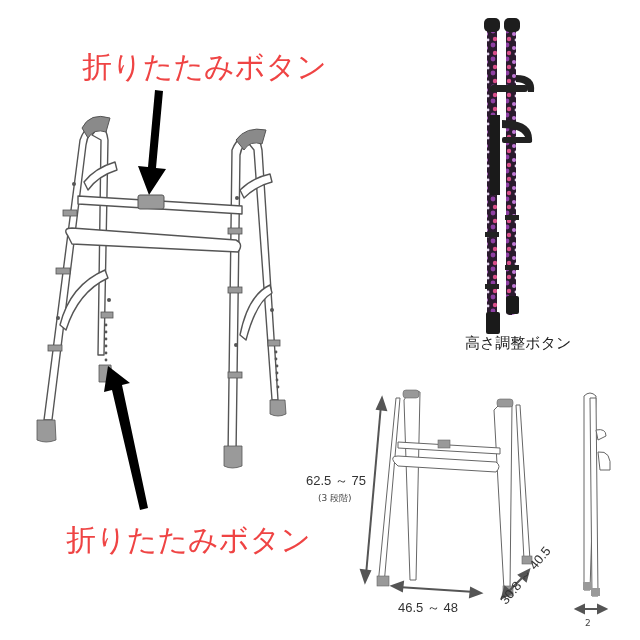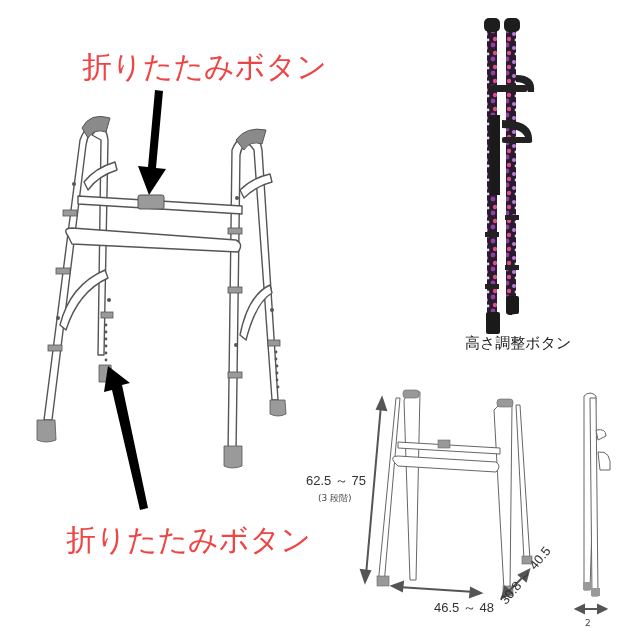--- a/index.html
+++ b/index.html
@@ -166,15 +166,15 @@
     <path d="M606 609 L598 605 L598 613 Z"></path>
   </g>
 </svg>
 
 <div class="abs label-big" style="left:82px; top:52px;">折りたたみボタン</div>
 <div class="abs label-big" style="left:66px; top:525px;">折りたたみボタン</div>
 <div class="abs label-mid" style="left:465px; top:334px;">高さ調整ボタン</div>
 
 <div class="abs dim" style="left:306px; top:472px;">62.5 ～ 75</div>
 <div class="abs dim-small" style="left:318px; top:492px;">(3 段階)</div>
-<div class="abs dim" style="left:398px; top:599px;margin-left:36px;">46.5 ～ 48</div>
+<div class="abs dim" style="left:398px; top:599px;">46.5 ～ 48</div>
 <div class="abs dim" style="left:496px; top:597px; transform: rotate(-50deg); transform-origin: left top;">30.8 ～ 40.5</div>
 <div class="abs dim-small" style="left:585px; top:618px;">2</div>
 
 </body></html>

